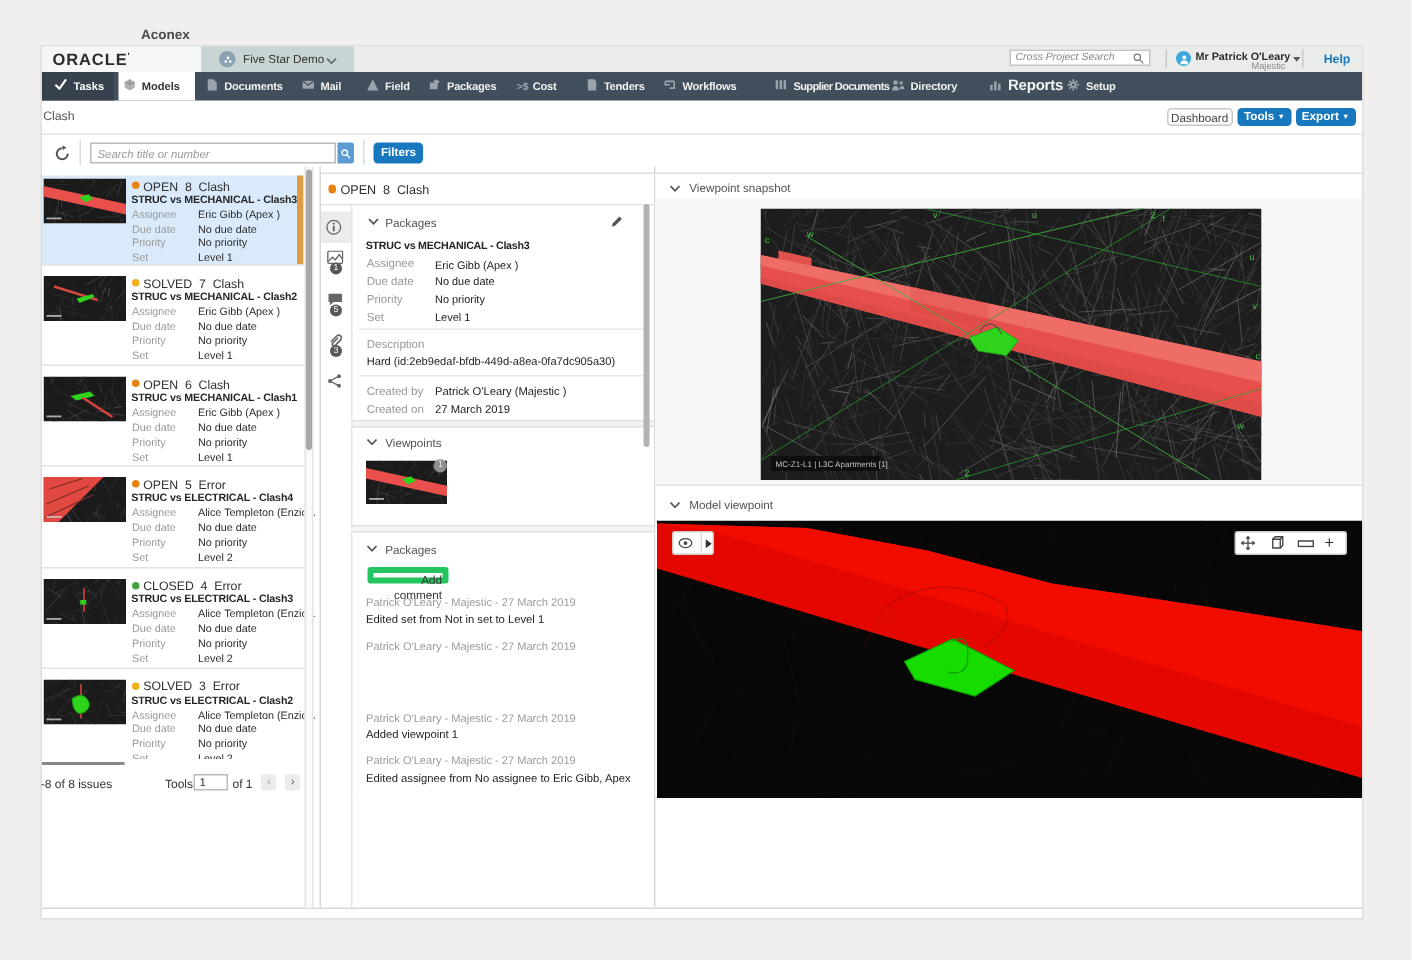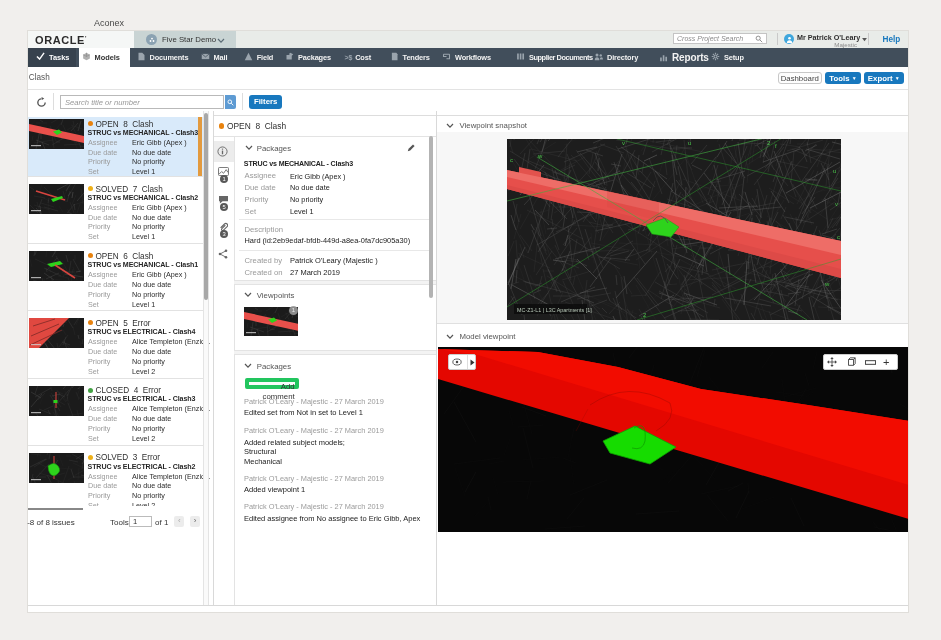--- a/index.html
+++ b/index.html
@@ -5,21 +5,21 @@
 body{width:941px;height:640px;background:#f1efed;position:relative;overflow:hidden;}
 .abs{position:absolute;}
 </style></head>
 <body>
 <div class="abs" style="left:28px;top:31px;width:880px;height:581px;background:#fff;box-shadow:0 0 0 1px #e0deda;"></div>
 <div class="abs" style="left:28px;top:604.5px;width:880px;height:1px;background:#d8d8d8;"></div>
 
 <div class="abs" style="left:28px;top:31px;width:880px;height:16.5px;background:#e9ece9;"></div>
 <div class="abs" style="left:28px;top:31px;width:106px;height:16.5px;background:#f5f7f6;"></div>
 <div class="abs" style="left:35px;top:34px;font-size:11px;font-weight:bold;letter-spacing:0.6px;color:#2b2b2b;">ORACLE<span style="font-size:6px;vertical-align:4px;">'</span></div>
-<div class="abs" style="left:94px;top:18px;font-size:9px;font-weight:normal;color:#4a4a4a;">Aconex</div>
+<div class="abs" style="left:94px;top:18px;font-size:9px;font-weight:bold;color:#4a4a4a;">Aconex</div>
 <div class="abs" style="left:134px;top:31px;width:102px;height:16.5px;background:#c9d4d4;"></div>
 <div class="abs" style="left:146px;top:34px;width:11px;height:11px;border-radius:50%;background:#8ba2b2;"></div>
 <svg class="abs" style="left:148.5px;top:36.5px;" width="6" height="6" viewBox="0 0 6 6">
     <circle cx="3" cy="1.6" r="0.9" fill="#fff"></circle>
     <circle cx="1.5" cy="4" r="0.9" fill="#fff"></circle>
     <circle cx="4.5" cy="4" r="0.9" fill="#fff"></circle>
   </svg>
 <div class="abs" style="left:162px;top:35px;font-size:7.8px;color:#333;">Five Star Demo</div>
 <svg class="abs" style="left:216.5px;top:37.5px;" width="8" height="6" viewBox="0 0 8 6">
     <path d="M1 1l3 3.2L7 1" stroke="#5b6b75" stroke-width="1.2" fill="none"></path>
@@ -563,21 +563,20 @@
  <div style="position:absolute;left:75.5px;top:190.3px;width:9px;height:9px;border-radius:50%;background:#9a9a9a;opacity:0.9;color:#fff;font-size:6px;text-align:center;line-height:9px;">1</div>
  <div style="position:absolute;left:20.3px;top:234.2px;width:202px;height:5px;background:#f3f3f3;border-top:1px solid #e3e3e3;border-bottom:1px solid #e3e3e3;"></div>
  <svg style="position:absolute;left:30px;top:247.5px;" width="8" height="6" viewBox="0 0 8 6">
       <path d="M1 1l3 3.2L7 1" stroke="#555" stroke-width="1.2" fill="none"></path>
     </svg>
  <div style="position:absolute;left:43.3px;top:245.8px;font-size:7.8px;color:#555;">Packages</div>
  <div style="position:absolute;left:31px;top:261.8px;width:54.2px;height:11.3px;border:4px solid #22c55e;border-radius:2px;background:#fbfbfb;font-size:7.8px;color:#333;text-align:right;line-height:10.5px;">Add comment</div>
 <div style="position:absolute;left:30.5px;top:280.9px;font-size:7.4px;color:#9b9b9b;white-space:nowrap;">Patrick O'Leary - Majestic - 27 March 2019</div>
     <div style="position:absolute;left:30.5px;top:292.4px;font-size:7.5px;color:#222;line-height:9.7px;white-space:nowrap;">Edited set from Not in set to Level 1</div>
     <div style="position:absolute;left:30.5px;top:310.3px;font-size:7.4px;color:#9b9b9b;white-space:nowrap;">Patrick O'Leary - Majestic - 27 March 2019</div>
-    <div style="position:absolute;left:30.5px;top:321.8px;font-size:7.5px;color:#222;line-height:9.7px;white-space:nowrap;">Added related subject models;<br>Structural<br>Mechanical</div>
     <div style="position:absolute;left:30.5px;top:358.1px;font-size:7.4px;color:#9b9b9b;white-space:nowrap;">Patrick O'Leary - Majestic - 27 March 2019</div>
     <div style="position:absolute;left:30.5px;top:369.6px;font-size:7.5px;color:#222;line-height:9.7px;white-space:nowrap;">Added viewpoint 1</div>
     <div style="position:absolute;left:30.5px;top:386.2px;font-size:7.4px;color:#9b9b9b;white-space:nowrap;">Patrick O'Leary - Majestic - 27 March 2019</div>
     <div style="position:absolute;left:30.5px;top:397.7px;font-size:7.5px;color:#222;line-height:9.7px;white-space:nowrap;">Edited assignee from No assignee to Eric Gibb, Apex</div>
  <div style="position:absolute;right:3.2px;top:20px;width:4px;height:162px;background:#b3b3b3;border-radius:2px;"></div>
 </div>
 <div class="abs" style="left:436px;top:111px;width:1px;height:493.5px;background:#d9d9d9;"></div>
 
 <div class="abs" style="left:437px;top:114.9px;width:471px;height:416.6px;background:#fff;border-top:1px solid #ddd;"></div>
 <svg class="abs" style="left:446px;top:122.5px;" width="8" height="6" viewBox="0 0 8 6">

